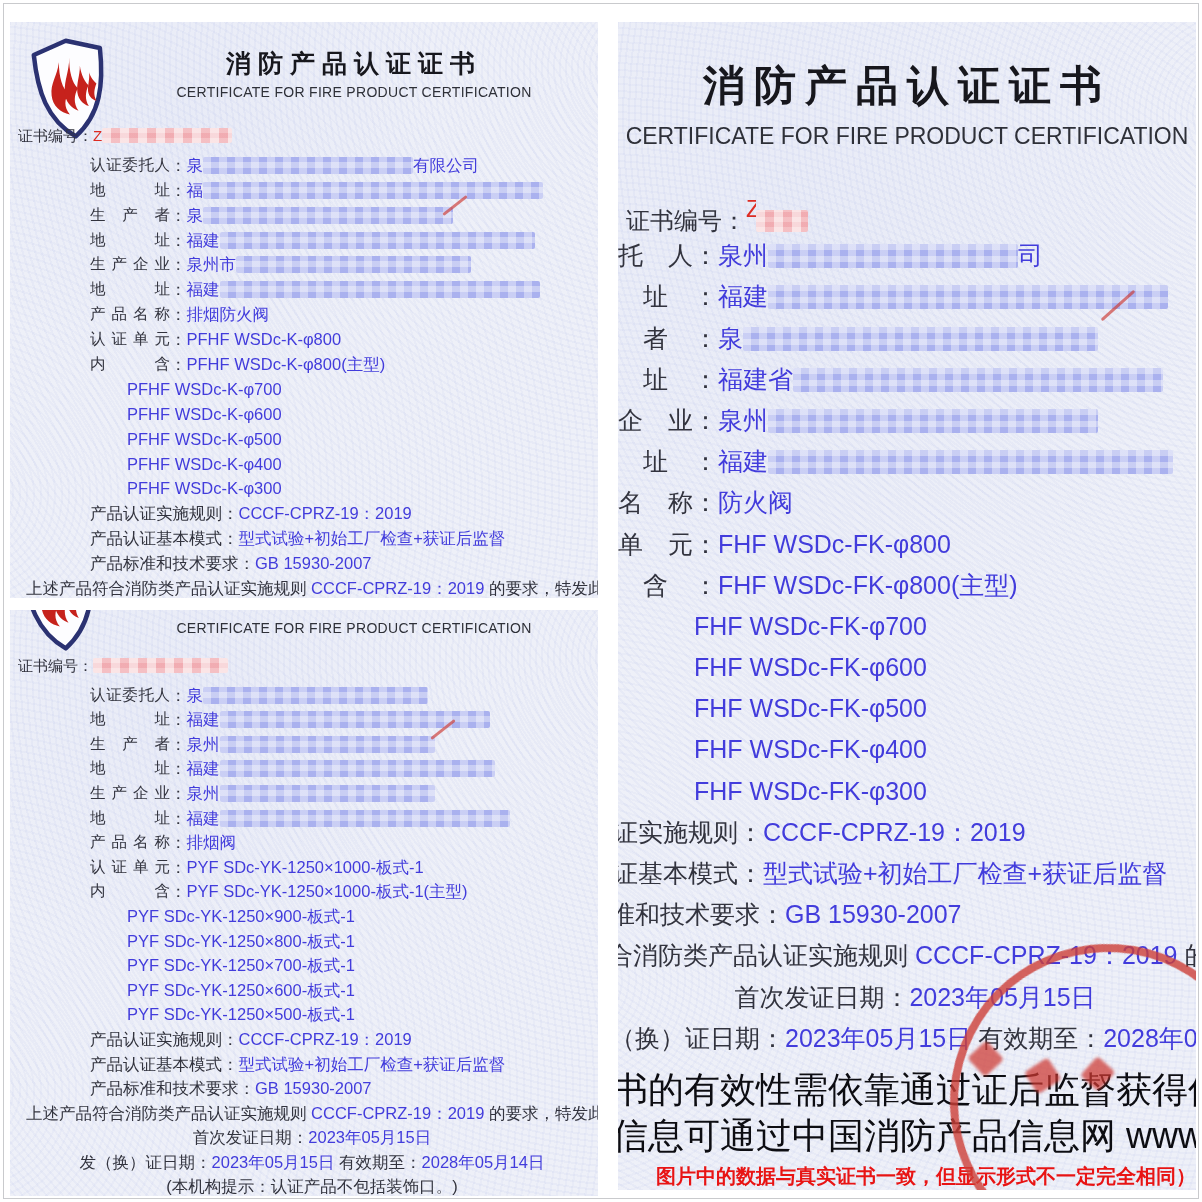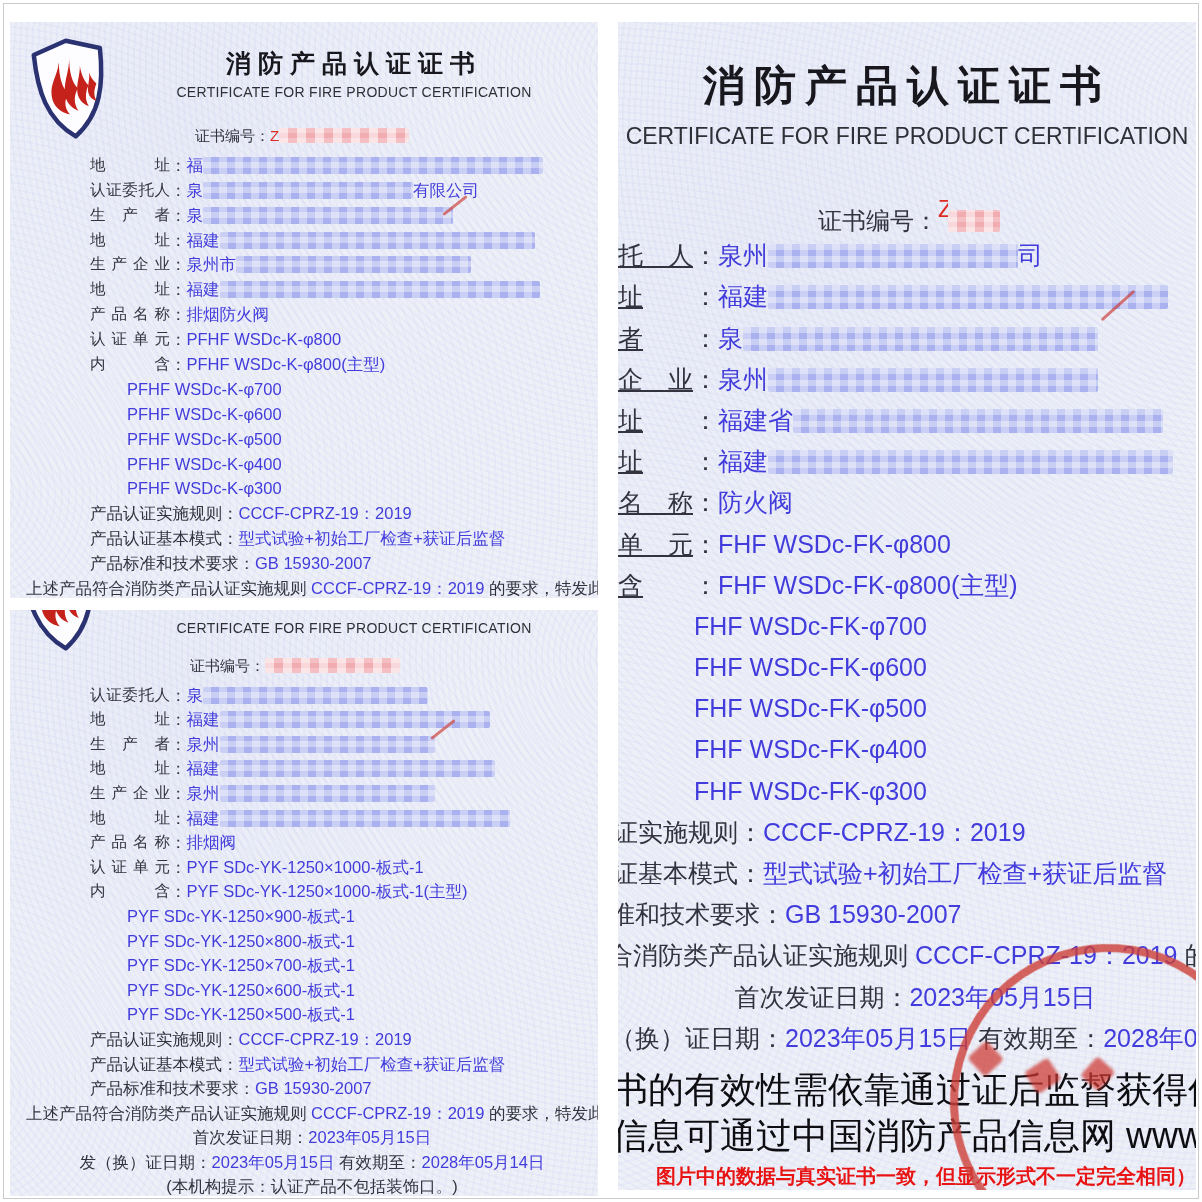--- a/index.html
+++ b/index.html
@@ -32,38 +32,38 @@
   .p3 .subtitle{font-size:23px;line-height:32px;margin-top:8px;white-space:nowrap;}
 
   .lines{position:relative;}
   .p1 .lines{margin-top:22px;}
   .p2 .lines{margin-top:16px;}
   .p3 .lines{margin-top:36px;}
   .line{white-space:nowrap;}
   .p1 .line{height:24.9px;line-height:24.9px;font-size:16.5px;padding-left:80px;}
   .p2 .line{height:24.6px;line-height:24.6px;font-size:16.5px;padding-left:80px;}
   .p3 .line{height:41.2px;line-height:41.2px;font-size:25px;padding-left:0;}
-  .line.certno{text-align:center;padding-left:8px;margin-bottom:4px;}
+  .line.certno{text-align:left;padding-left:8px;margin-bottom:4px;}
   .p1 .certno{font-size:15px;padding-right:12px;}
   .p2 .certno{font-size:15px;padding-right:26px;}
   .p3 .certno{font-size:24px;padding-right:4px;margin-bottom:6px;}
   .line.c{text-align:center;padding-left:16px;padding-right:0;}
   .p1 .ind,.p2 .ind{padding-left:117px;}
   .p3 .ind{padding-left:76px;}
   .p3 .foot1{height:46px;line-height:46px;margin-top:8px;}
   .p3 .foot2{height:46px;line-height:46px;}
   .p3 .footred{height:31px;line-height:31px;}
 
   .seg{vertical-align:baseline;}
   .wbox{display:inline-block;overflow:hidden;white-space:nowrap;}
   .s-dark{color:#32333e;}
   .s-val{color:#423cdc;}
   .s-red{color:#dd2b22;}
   .s-lab{display:inline-block;width:80px;text-align:justify;text-align-last:justify;white-space:nowrap;color:#32333e;font-size:15.5px;overflow:hidden;vertical-align:bottom;}
-  .s-lab3{display:inline-block;width:75px;text-align:left;white-space:pre;color:#32333e;overflow:hidden;vertical-align:bottom;text-decoration:underline;}
+  .s-lab3{display:inline-block;width:75px;text-align:center;white-space:pre;color:#32333e;overflow:hidden;vertical-align:bottom;}
   .s-rb,.s-rp{display:inline-block;border-radius:2px;vertical-align:-3px;}
   .s-rb{background-color:#bdc3f1;background-image:
      repeating-linear-gradient(90deg, rgba(255,255,255,.38) 0 8px, rgba(255,255,255,0) 8px 16px),
      repeating-linear-gradient(0deg, rgba(126,136,233,.30) 0 6px, rgba(255,255,255,.18) 6px 12px);}
   .s-rp{background-color:#f5c3c7;background-image:
      repeating-linear-gradient(90deg, rgba(255,255,255,.45) 0 9px, rgba(233,120,130,.18) 9px 18px),
      repeating-linear-gradient(0deg, rgba(255,255,255,.2) 0 5px, rgba(230,120,130,.15) 5px 10px);}
   .p1 .s-rb,.p2 .s-rb{height:17px;}
   .p3 .s-rb{height:24px;vertical-align:-4px;}
   .p1 .s-rp,.p2 .s-rp{height:15px;vertical-align:-2px;}
@@ -98,22 +98,22 @@
           <path d="M72 40 C73 48 70 54 69 61 C68 68 72 73 77 75 C74 68 76 62 79 56 C75 51 72 46 72 40 Z"></path>
         </g>
       </svg>
     </div>
     <div class="hdr">
       <div class="title">消防产品认证证书</div>
       <div class="subtitle">CERTIFICATE FOR FIRE PRODUCT CERTIFICATION</div>
     </div>
     <div class="lines">
         <div class="line certno"><span class="seg s-dark">证书编号：</span><span class="seg s-red">Z</span><span class="seg s-rp wbox" style="width: 130px;"></span></div>
+        <div class="line"><span class="seg s-lab">认证委托人</span><span class="seg s-dark">：</span><span class="seg s-val">泉</span><span class="seg s-rb wbox" style="width: 210px;"></span><span class="seg s-val">有限公司</span></div>
         <div class="line"><span class="seg s-lab">地址</span><span class="seg s-dark">：</span><span class="seg s-val">福</span><span class="seg s-rb wbox" style="width: 340px;"></span></div>
-        <div class="line"><span class="seg s-lab">认证委托人</span><span class="seg s-dark">：</span><span class="seg s-val">泉</span><span class="seg s-rb wbox" style="width: 210px;"></span><span class="seg s-val">有限公司</span></div>
         <div class="line"><span class="seg s-lab">生产者</span><span class="seg s-dark">：</span><span class="seg s-val">泉</span><span class="seg s-rb wbox" style="width: 250px;"></span></div>
         <div class="line"><span class="seg s-lab">地址</span><span class="seg s-dark">：</span><span class="seg s-val">福建</span><span class="seg s-rb wbox" style="width: 315px;"></span></div>
         <div class="line"><span class="seg s-lab">生产企业</span><span class="seg s-dark">：</span><span class="seg s-val">泉州市</span><span class="seg s-rb wbox" style="width: 235px;"></span></div>
         <div class="line"><span class="seg s-lab">地址</span><span class="seg s-dark">：</span><span class="seg s-val">福建</span><span class="seg s-rb wbox" style="width: 320px;"></span></div>
         <div class="line"><span class="seg s-lab">产品名称</span><span class="seg s-dark">：</span><span class="seg s-val">排烟防火阀</span></div>
         <div class="line"><span class="seg s-lab">认证单元</span><span class="seg s-dark">：</span><span class="seg s-val">PFHF WSDc-K-φ800</span></div>
         <div class="line"><span class="seg s-lab">内含</span><span class="seg s-dark">：</span><span class="seg s-val">PFHF WSDc-K-φ800(主型)</span></div>
         <div class="line ind"><span class="seg s-val">PFHF WSDc-K-φ700</span></div>
         <div class="line ind"><span class="seg s-val">PFHF WSDc-K-φ600</span></div>
         <div class="line ind"><span class="seg s-val">PFHF WSDc-K-φ500</span></div>
@@ -171,22 +171,22 @@
   <section class="panel p3">
     <div class="hdr">
       <div class="title">消防产品认证证书</div>
       <div class="subtitle">CERTIFICATE FOR FIRE PRODUCT CERTIFICATION</div>
     </div>
     <div class="lines">
         <div class="line certno"><span class="seg s-dark">证书编号：</span><span class="seg s-red wbox" style="width: 10px;">Z</span><span class="seg s-rp wbox" style="width: 52px;"></span></div>
         <div class="line"><span class="seg s-lab3">托　人</span><span class="seg s-dark">：</span><span class="seg s-val">泉州</span><span class="seg s-rb wbox" style="width: 250px;"></span><span class="seg s-val">司</span></div>
         <div class="line"><span class="seg s-lab3">址</span><span class="seg s-dark">：</span><span class="seg s-val">福建</span><span class="seg s-rb wbox" style="width: 400px;"></span></div>
         <div class="line"><span class="seg s-lab3">者</span><span class="seg s-dark">：</span><span class="seg s-val">泉</span><span class="seg s-rb wbox" style="width: 355px;"></span></div>
+        <div class="line"><span class="seg s-lab3">址</span><span class="seg s-dark">：</span><span class="seg s-val">福建省</span><span class="seg s-rb wbox" style="width: 370px;"></span></div>
         <div class="line"><span class="seg s-lab3">企　业</span><span class="seg s-dark">：</span><span class="seg s-val">泉州</span><span class="seg s-rb wbox" style="width: 330px;"></span></div>
-        <div class="line"><span class="seg s-lab3">址</span><span class="seg s-dark">：</span><span class="seg s-val">福建省</span><span class="seg s-rb wbox" style="width: 370px;"></span></div>
         <div class="line"><span class="seg s-lab3">址</span><span class="seg s-dark">：</span><span class="seg s-val">福建</span><span class="seg s-rb wbox" style="width: 405px;"></span></div>
         <div class="line"><span class="seg s-lab3">名　称</span><span class="seg s-dark">：</span><span class="seg s-val">防火阀</span></div>
         <div class="line"><span class="seg s-lab3">单　元</span><span class="seg s-dark">：</span><span class="seg s-val">FHF WSDc-FK-φ800</span></div>
         <div class="line"><span class="seg s-lab3">含</span><span class="seg s-dark">：</span><span class="seg s-val">FHF WSDc-FK-φ800(主型)</span></div>
         <div class="line ind"><span class="seg s-val">FHF WSDc-FK-φ700</span></div>
         <div class="line ind"><span class="seg s-val">FHF WSDc-FK-φ600</span></div>
         <div class="line ind"><span class="seg s-val">FHF WSDc-FK-φ500</span></div>
         <div class="line ind"><span class="seg s-val">FHF WSDc-FK-φ400</span></div>
         <div class="line ind"><span class="seg s-val">FHF WSDc-FK-φ300</span></div>
         <div class="line" style="margin-left: -5px;"><span class="seg s-dark">证实施规则：</span><span class="seg s-val">CCCF-CPRZ-19：2019</span></div>

